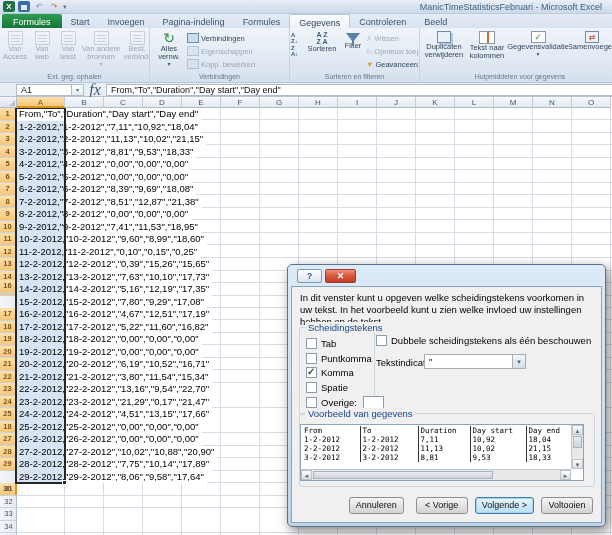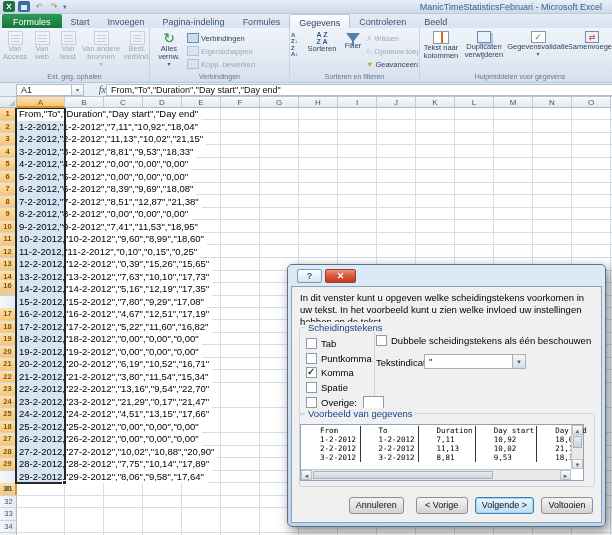--- a/index.html
+++ b/index.html
@@ -68,22 +68,22 @@
   .ic-az { font-size:6px; font-weight:bold; color:#3A5B7E; line-height:6px; }
   .dd-arrow { font-size:6px; color:#4A607A; line-height:6px; }
 
   
   .fbar { position:absolute; left:0; top:83px; width:612px; height:14px; background:#E8EEF5;
           border-bottom:1px solid #B7C3D1; display:flex; align-items:center; font-size:9px; }
   .namebox { width:56px; height:12px; background:#fff; border:1px solid #B0BCCB; margin-left:16px;
              padding:0 4px; line-height:11px; color:#222; }
   .nb-dd { width:12px; height:12px; border:1px solid #B0BCCB; border-left:none; background:linear-gradient(#FDFEFE,#E4EAF1);
            font-size:6px; text-align:center; line-height:11px; color:#5A6E84; }
-  .fx { width:22px; text-align:right; font-family:"Liberation Serif",serif; font-style:italic;
-        font-size:10px; color:#44586E; }
+  .fx { width:22px; text-align:center; font-family:"Liberation Serif",serif; font-style:italic;
+        font-size:16px; color:#44586E; }
   .fval { flex:1; height:12px; background:#fff; border:1px solid #B0BCCB; border-right:none;
           padding:0 4px; line-height:11px; font-size:9px; color:#111; white-space:nowrap; overflow:hidden; }
 
   
   .colheaders { position:absolute; left:0; top:97px; width:612px; height:11px; display:flex; }
   .corner { width:17px; height:11px; background:linear-gradient(#F2F5F8,#DEE4EB); border-right:1px solid #AEBBCA;
             border-bottom:1px solid #AEBBCA; position:relative; flex:0 0 auto; }
   .corner::after { content:""; position:absolute; right:1px; bottom:1px; width:0; height:0;
                    border-left:6px solid transparent; border-bottom:6px solid #B9C3CF; }
   .colhdr { height:11px; font-size:8px; text-align:center; line-height:11px; color:#41566D;
@@ -138,21 +138,21 @@
   .combo { position:absolute; display:flex; }
   .combo .cval { width:88px; height:15px; background:#fff; border:1px solid #ABADB3; border-right:none;
                  font-size:9px; line-height:14px; padding-left:4px; }
   .combo .cbtn { width:14px; height:15px; border:1px solid #ABADB3;
                  background:linear-gradient(#F3F7FA,#D1DEE9); font-size:6px; color:#49617A;
                  text-align:center; line-height:14px; }
   .previewbox { position:absolute; left:8px; top:137px; width:284px; height:57px; background:#fff;
                 border:1px solid #8CA4BA; }
   .ptable { position:absolute; left:1px; top:1px; font-family:"DejaVu Sans Mono",monospace; font-size:7.5px;
             border-collapse:collapse; line-height:9px; }
-  .ptable td { padding:0 2px 0 18px; white-space:nowrap; }
+  .ptable td { padding:0 2px 0 2px; white-space:nowrap; }
   .ptable td + td { border-left:1px solid #333; }
   .vscroll { position:absolute; right:0; top:0; width:12px; height:44px; background:#E8E8E8;
              border-left:1px solid #BFC6CC; }
   .hscroll { position:absolute; left:0; bottom:0; right:12px; height:11px; background:#E8E8E8;
              border-top:1px solid #BFC6CC; }
   .sarrow { position:absolute; font-size:6px; color:#5C6B79; width:11px; height:10px; text-align:center;
             line-height:10px; background:linear-gradient(#FBFBFB,#DCDEE1); border:1px solid #BBC2C9; }
   .sthumb { position:absolute; background:linear-gradient(#E9EDF1,#CBD3DA); border:1px solid #AAB4BE; }
   .dbuttons { position:absolute; left:0; right:8px; bottom:8px; display:flex; justify-content:flex-end; gap:7px; }
   .dbtn { min-width:52px; height:17px; font-size:9px; color:#111; text-align:center; line-height:15px;
@@ -275,27 +275,27 @@
             <span style="color:#C8A23B">▼</span>
             <span>Geavanceerd</span>
           </div>
         </div>
       </div>
       <div class="rglabel">Sorteren en filteren</div>
     </div>
 
     <div class="rgroup" style="width:200px; border-right:none">
       <div class="rbody">
+        <div class="rbtn" style="width:46px">
+          <div class="ic-dup"></div>
+          <div class="rlabel">Duplicaten verwijderen</div>
+        </div>
         <div class="rbtn" style="width:40px">
           <div class="ic-cols"></div>
           <div class="rlabel">Tekst naar kolommen</div>
-        </div>
-        <div class="rbtn" style="width:46px">
-          <div class="ic-dup"></div>
-          <div class="rlabel">Duplicaten verwijderen</div>
         </div>
         <div class="rbtn" style="width:62px">
           <div class="ic-valid">✓</div>
           <div class="rlabel">Gegevensvalidatie</div>
           <div class="dd-arrow">▾</div>
         </div>
         <div class="rbtn" style="width:46px">
           <div class="ic-merge">⇄</div>
           <div class="rlabel">Samenvoegen</div>
         </div>

